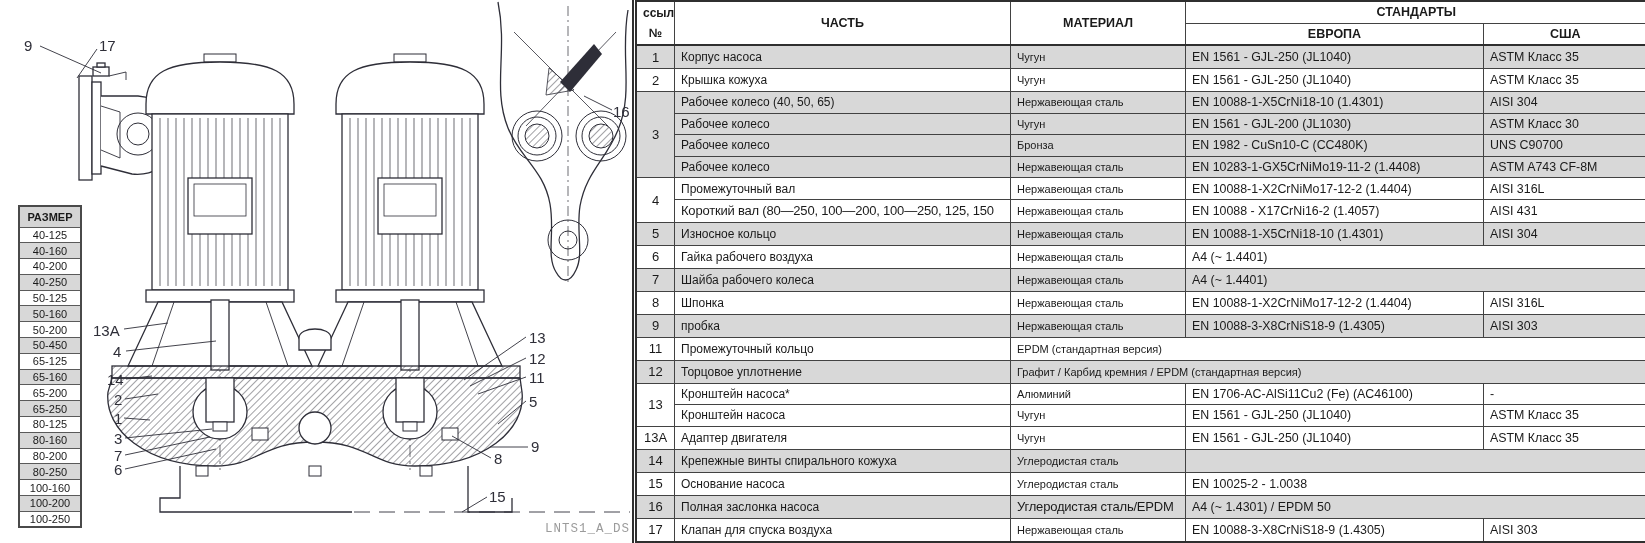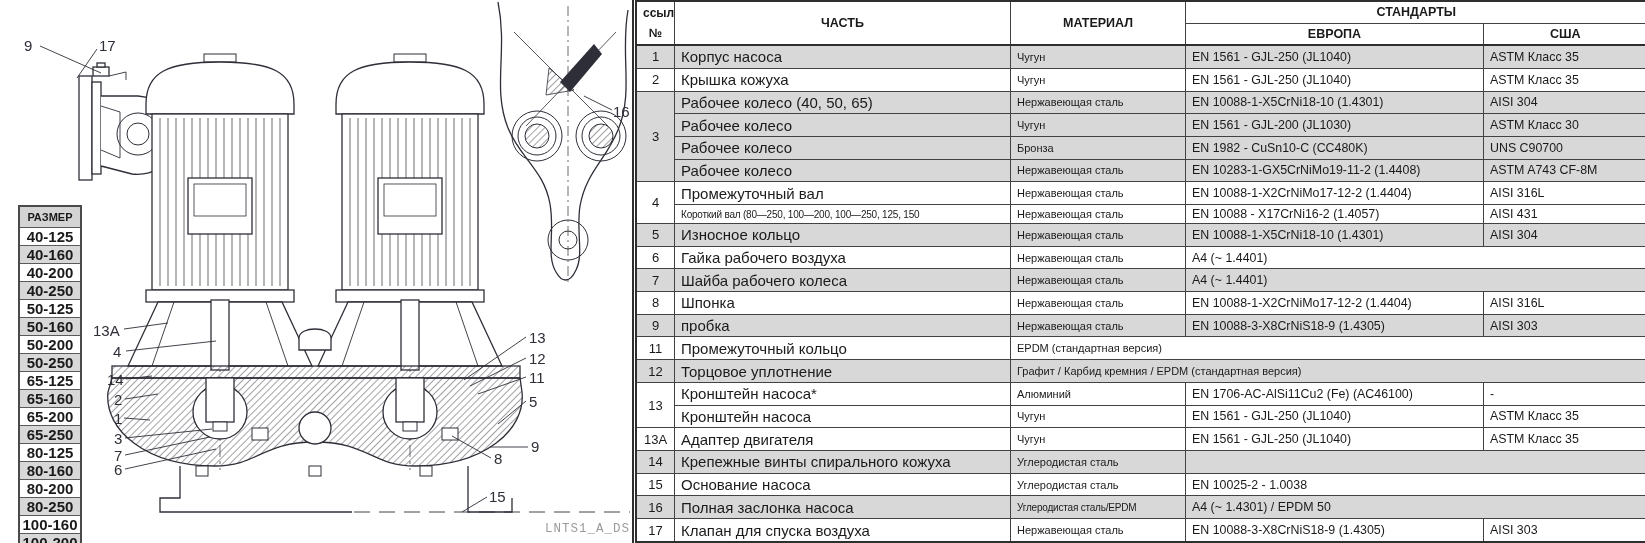--- a/index.html
+++ b/index.html
@@ -6,42 +6,42 @@
   html,body { width:1645px; height:543px; background:#fff; color:#1a1a1a;
               font-family:"Liberation Sans", sans-serif; overflow:hidden; }
   .page { display:flex; width:1645px; height:543px; }
 
   
   .drawing-area { position:relative; width:632px; height:543px; flex:none; background:#fff; }
   .dwg { position:absolute; left:0; top:0; }
 
   .size-table { position:absolute; left:18px; top:205px; width:64px;
                 border-collapse:collapse; border:2px solid #4a4a4a; }
-  .size-table td { border:1px solid #5a5a5a; font-size:15px; text-align:center;
-                   height:15.8px; padding:0; white-space:nowrap;font-weight:bold; }
+  .size-table td { border:1px solid #5a5a5a; font-size:11px; text-align:center;
+                   height:15.8px; padding:0; white-space:nowrap; }
   .size-table tr.hdr td { font-weight:bold; font-size:11px; background:#d4d4d4; height:21px; }
   .size-table tr.shaded td { background:#d8d8d8;margin-top:32px; }
 
   
   .parts-table { border-collapse:collapse; table-layout:fixed; width:1013px; height:543px;
                  flex:none; border:2px solid #2f2f2f; border-left:5px double #2f2f2f; }
   .parts-table th, .parts-table td { border:1px solid #424242; padding:0 6px;
                  overflow:hidden; white-space:nowrap; vertical-align:middle; }
   .parts-table thead tr { height:22px; }
   .parts-table thead th { font-weight:bold; font-size:12.5px; text-align:center; background:#fff; }
   .hdr-top { vertical-align:top; padding-top:3px; }
   .hdr-sep { border-bottom:2px solid #2f2f2f !important; }
   .refhdr div { line-height:20px; font-size:12px; }
   .c-ref  { text-align:center; font-size:13px; }
-  .c-part { font-size:15px; padding-left:8px; }
+  .c-part { font-size:12px; padding-left:8px; }
   .c-mat  { font-size:11px; padding-left:8px; }
   .c-eu   { font-size:12.4px; padding-left:8px;margin-left:10px; }
   .c-us   { font-size:12.4px; padding-left:8px; }
   tr.shaded td { background:#d8d8d8; }
-  td.small-txt { font-size:10px; letter-spacing:-0.2px; }
+  td.small-txt { font-size:13px; letter-spacing:-0.2px; }
 </style>
 </head>
 <body>
 
 <div class="page">
 
   <div class="drawing-area">
     <svg class="dwg" width="632" height="543" viewBox="0 0 632 543">
       <defs>
         <pattern id="h45" patternUnits="userSpaceOnUse" width="5" height="5" patternTransform="rotate(45)">
@@ -206,21 +206,21 @@
         <tr>
             <td>50-125</td>
           </tr>
         <tr class="shaded">
             <td>50-160</td>
           </tr>
         <tr>
             <td>50-200</td>
           </tr>
         <tr class="shaded">
-            <td>50-250</td>
+            <td>50-450</td>
           </tr>
         <tr>
             <td>65-125</td>
           </tr>
         <tr class="shaded">
             <td>65-160</td>
           </tr>
         <tr>
             <td>65-200</td>
           </tr>

